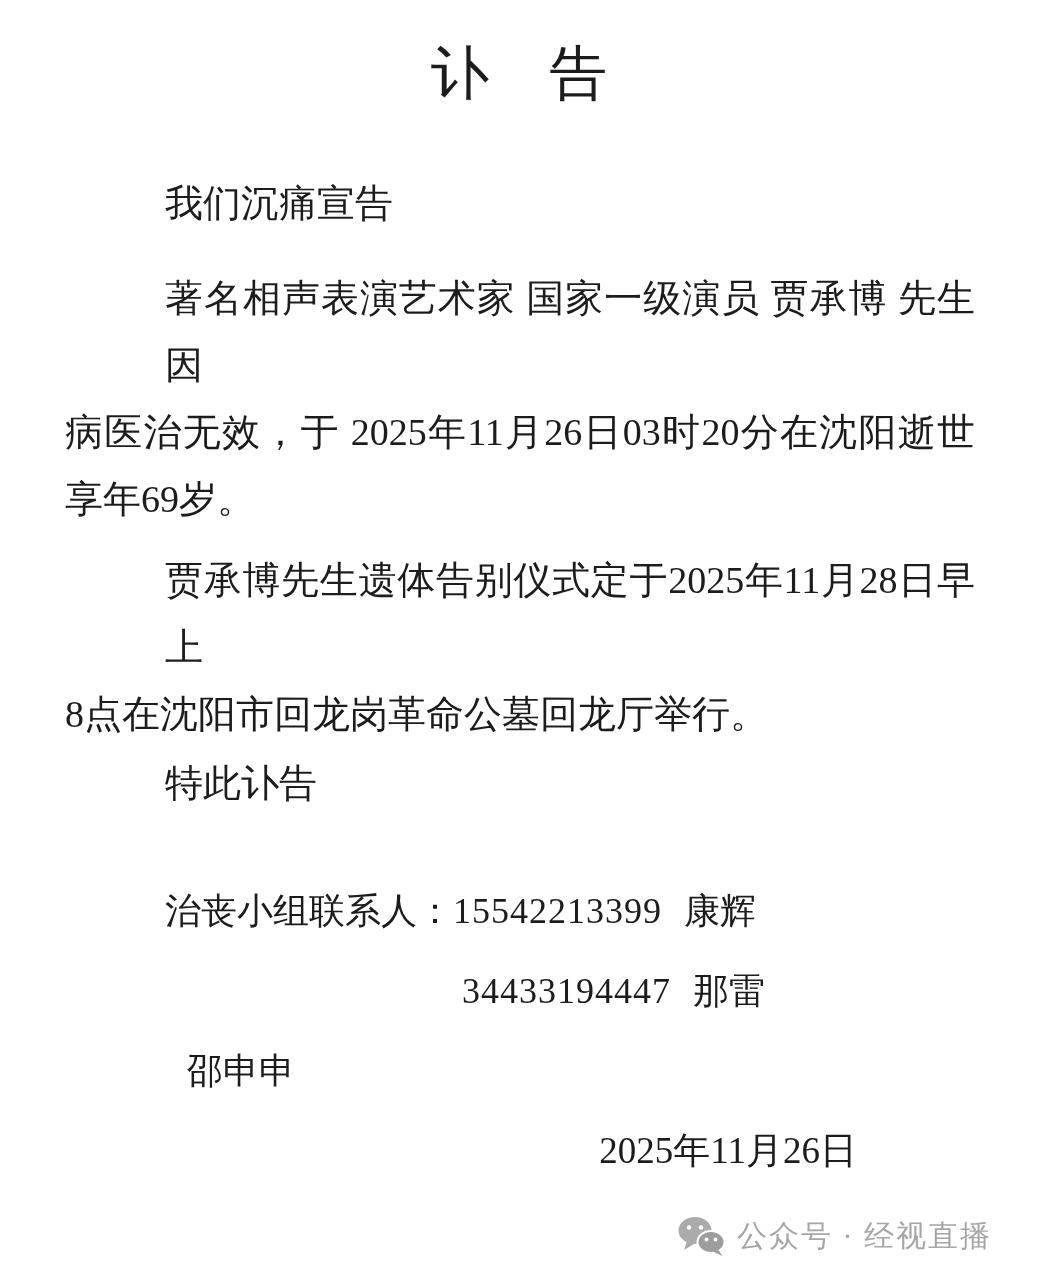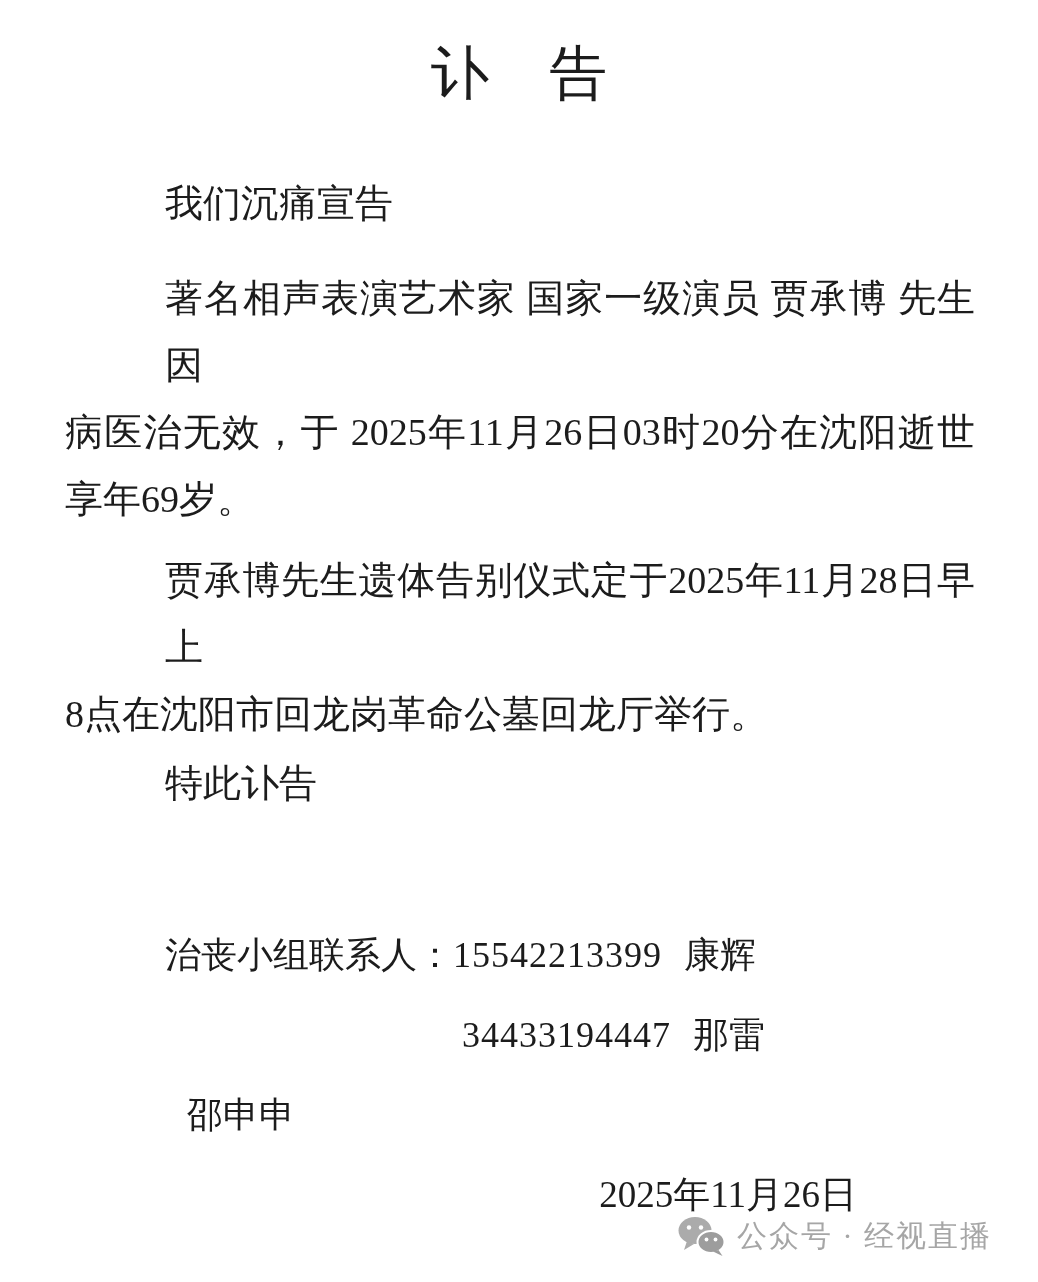--- a/index.html
+++ b/index.html
@@ -34,21 +34,21 @@
   .para1 { margin-top: 28px; }
   .para2 { margin-top: 14px; }
   .closing { margin-top: 2px; }
   .fill {
     text-align: justify;
     text-align-last: justify;
     -moz-text-align-last: justify;
   }
   .line { display: block; }
 
-  .contact-block { margin-top: 116px; }
+  .contact-block { margin-top: 72px; }
   .contact-row {
     display: flex;
     align-items: baseline;
     line-height: 44px;
     margin-bottom: 36px;
     font-size: 36px;
   }
   .contact-row .spacer { width: 100px; flex: 0 0 auto; }
   .contact-label { flex: 0 0 auto; }
   .contact-row.cont .phone { margin-left: 297px; }

